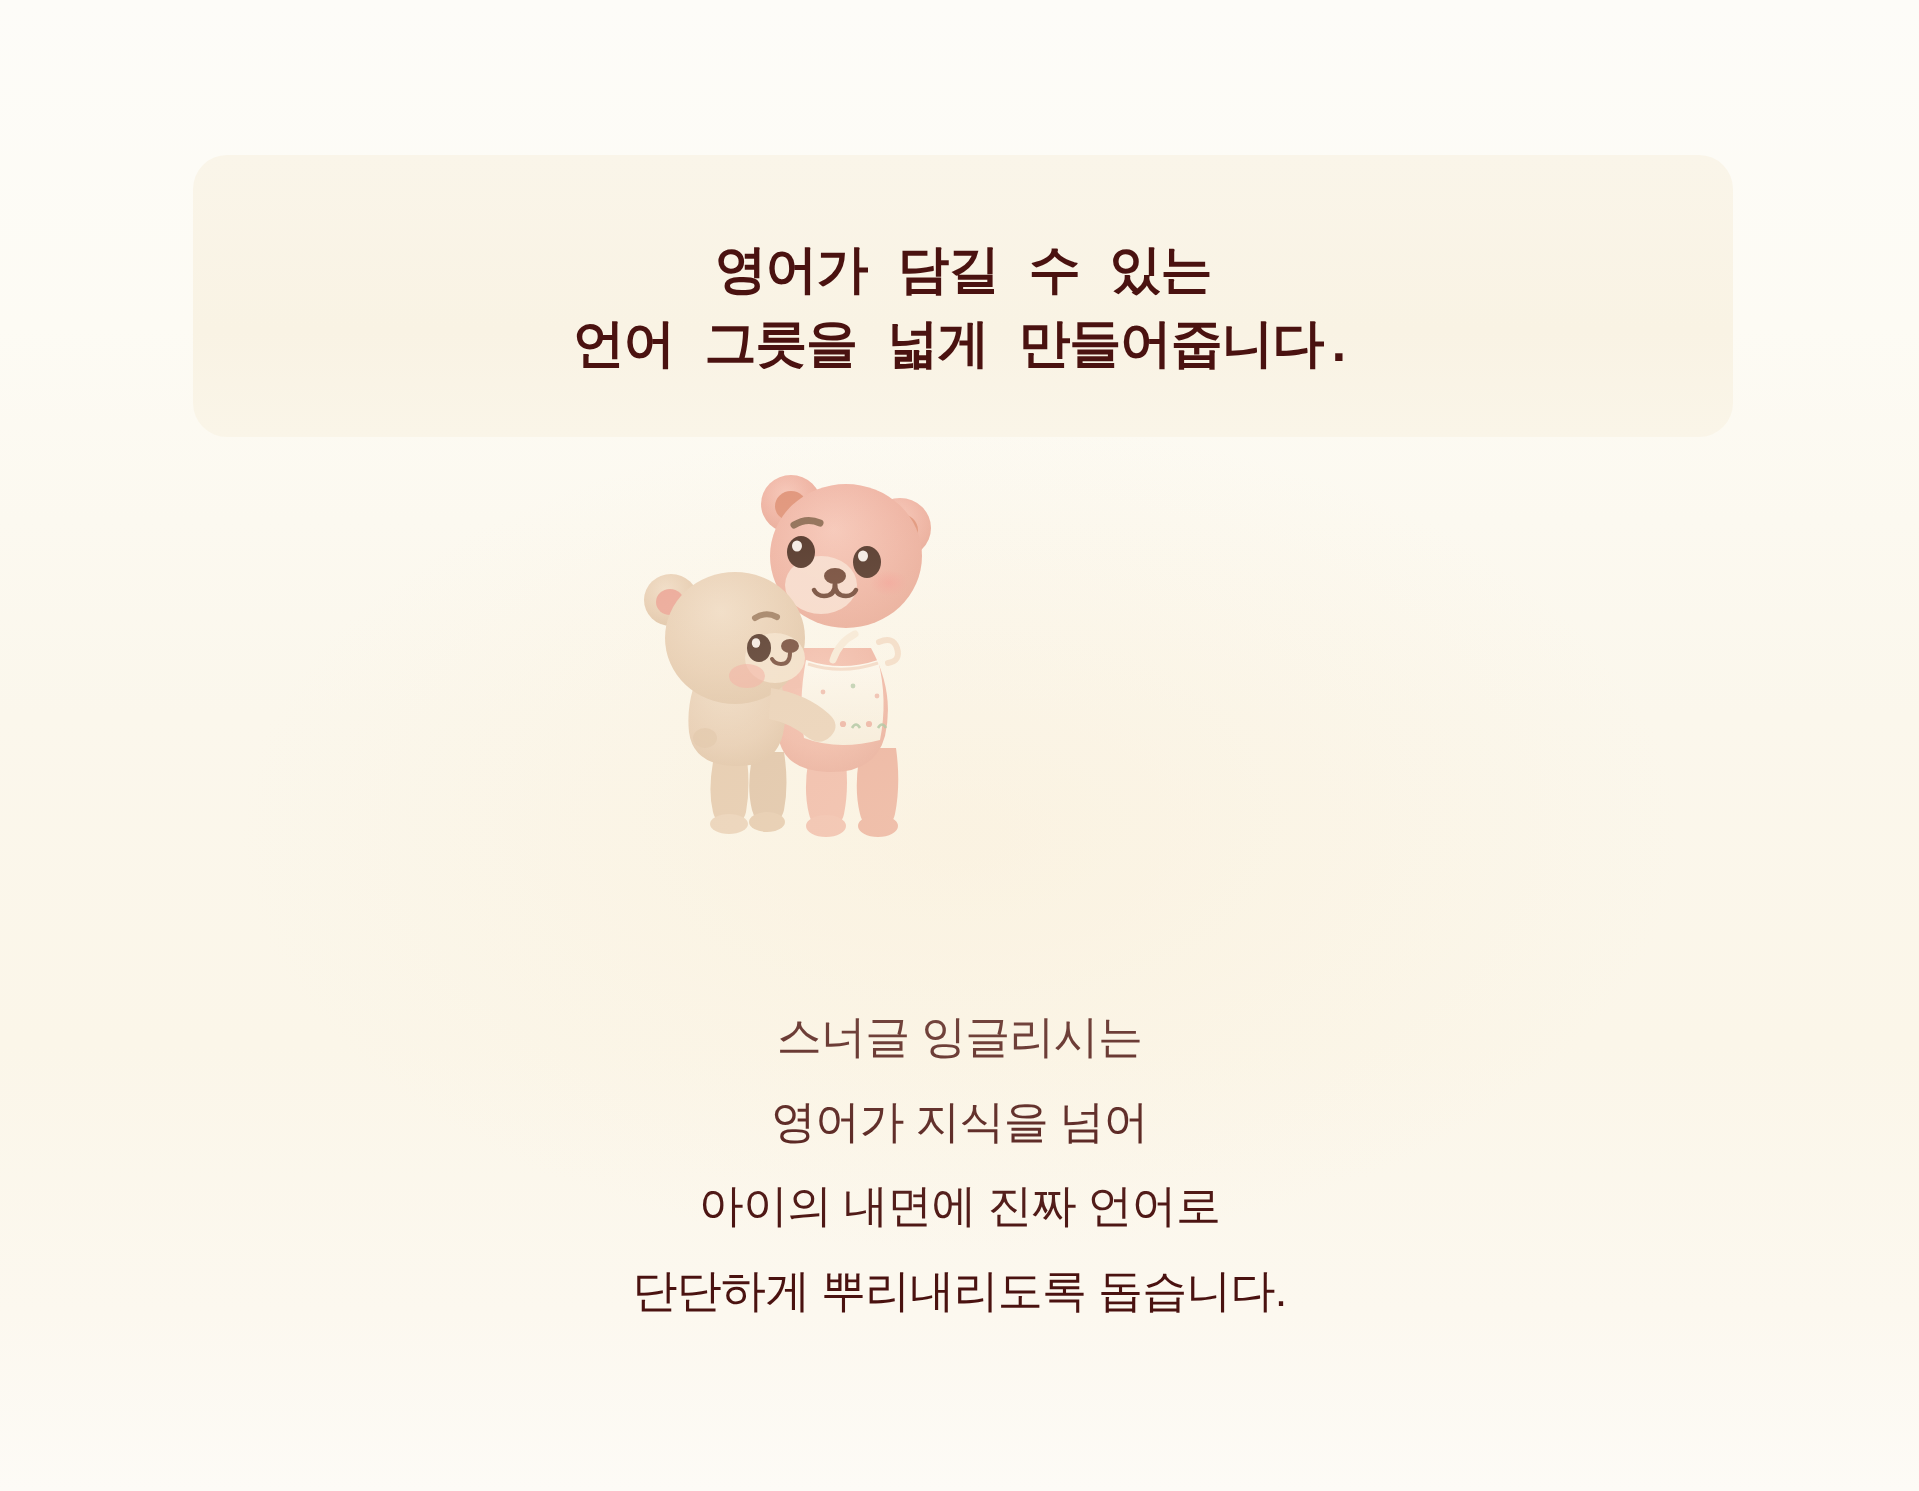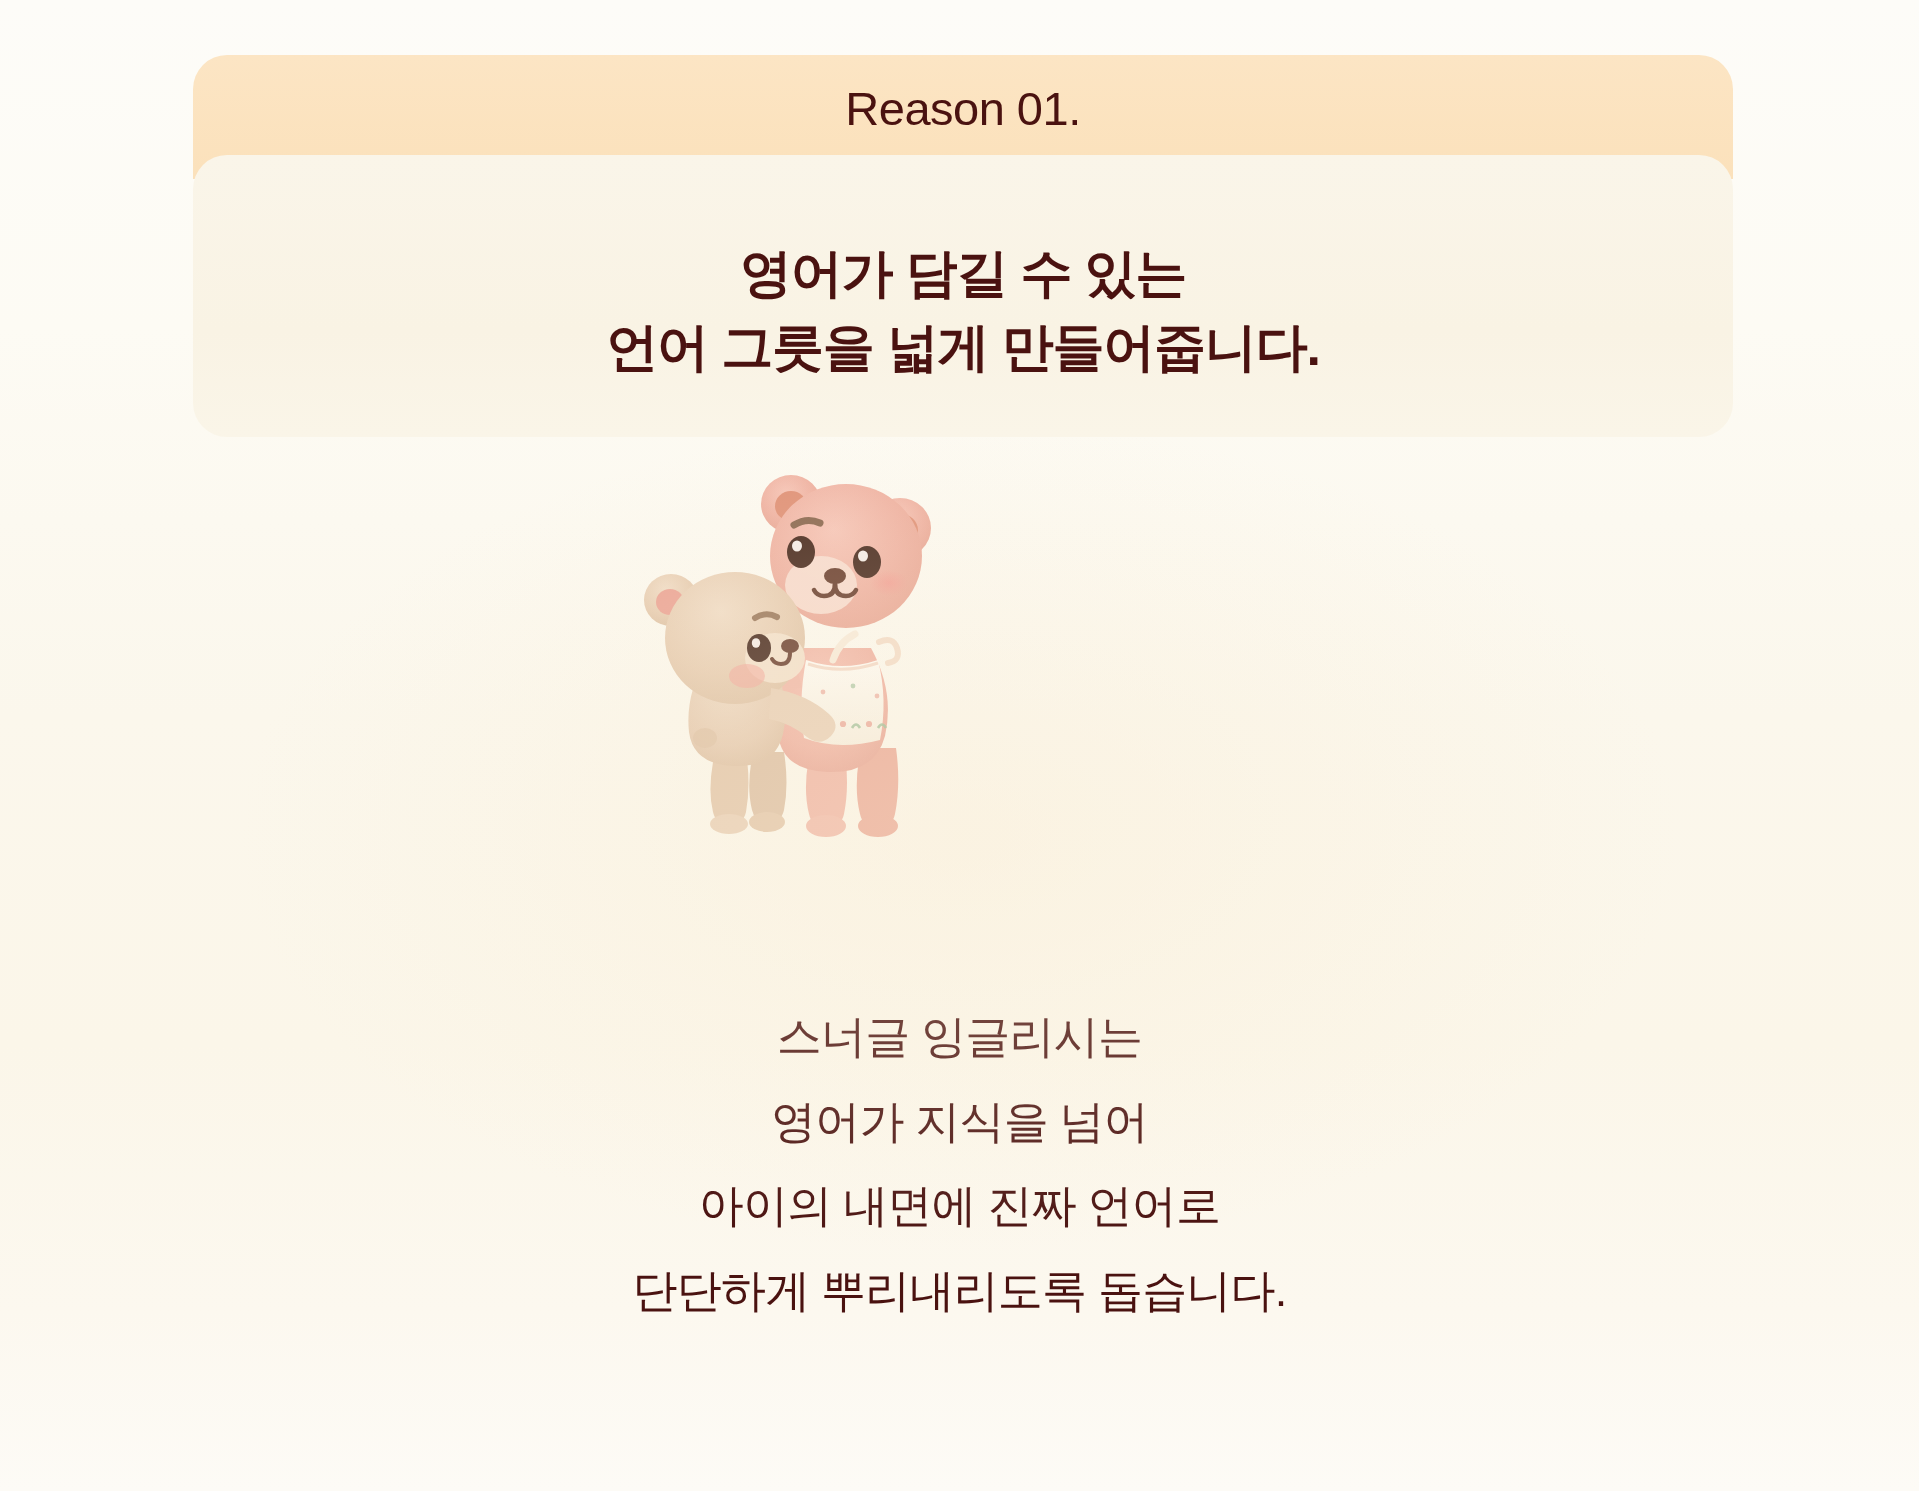--- a/index.html
+++ b/index.html
@@ -90,20 +90,21 @@
     left: 0;
     right: 0;
     top: 82px;
     text-align: center;
     font-size: 52px;
     font-weight: 700;
     line-height: 1.42;
     letter-spacing: -1.2px;
     color: #4a1210;
     white-space: pre-line;
+    font-family: Liberation Mono, monospace;
   }
 
   
   .illustration {
     position: absolute;
     left: 595px;
     top: 452px;
     width: 420px;
     height: 420px;
   }
@@ -128,23 +129,20 @@
     white-space: pre-line;
   }
 </style>
 </head>
 <body>
 
 <div id="page">
 
   <div class="card-stack">
 
-    <div class="reason-band">
-      <div class="reason-label">Reason 01.</div>
-    </div>
 
     <div class="headline-card">
       <div class="headline">영어가 담길 수 있는
 언어 그릇을 넓게 만들어줍니다.</div>
     </div>
 
   </div>
 
   <div class="illustration">
     <svg viewBox="0 0 420 420" xmlns="http://www.w3.org/2000/svg" aria-hidden="true">

